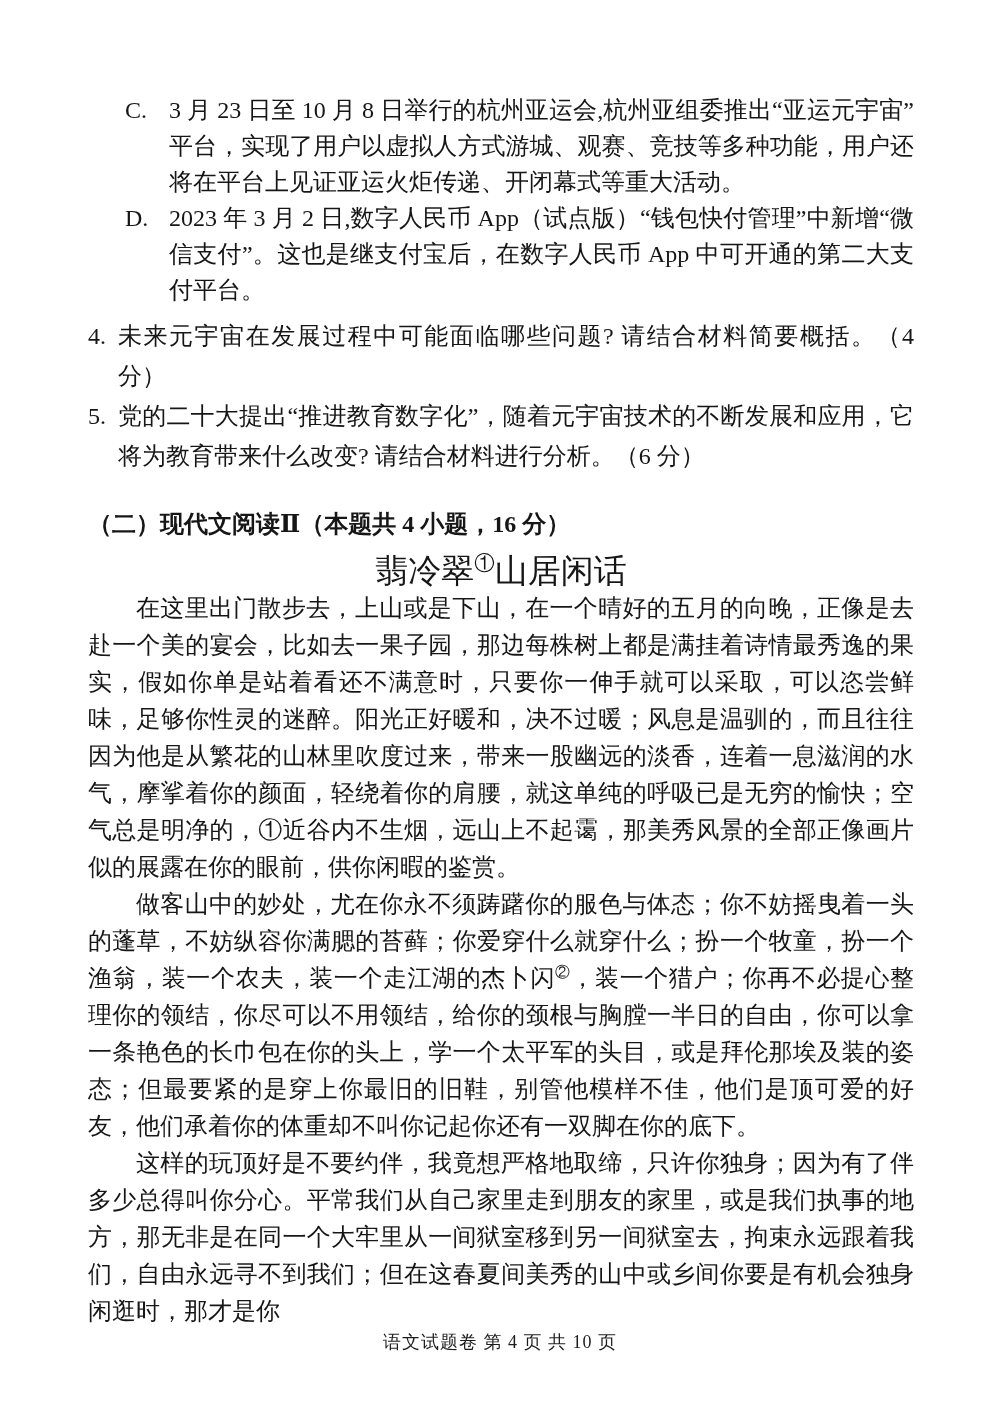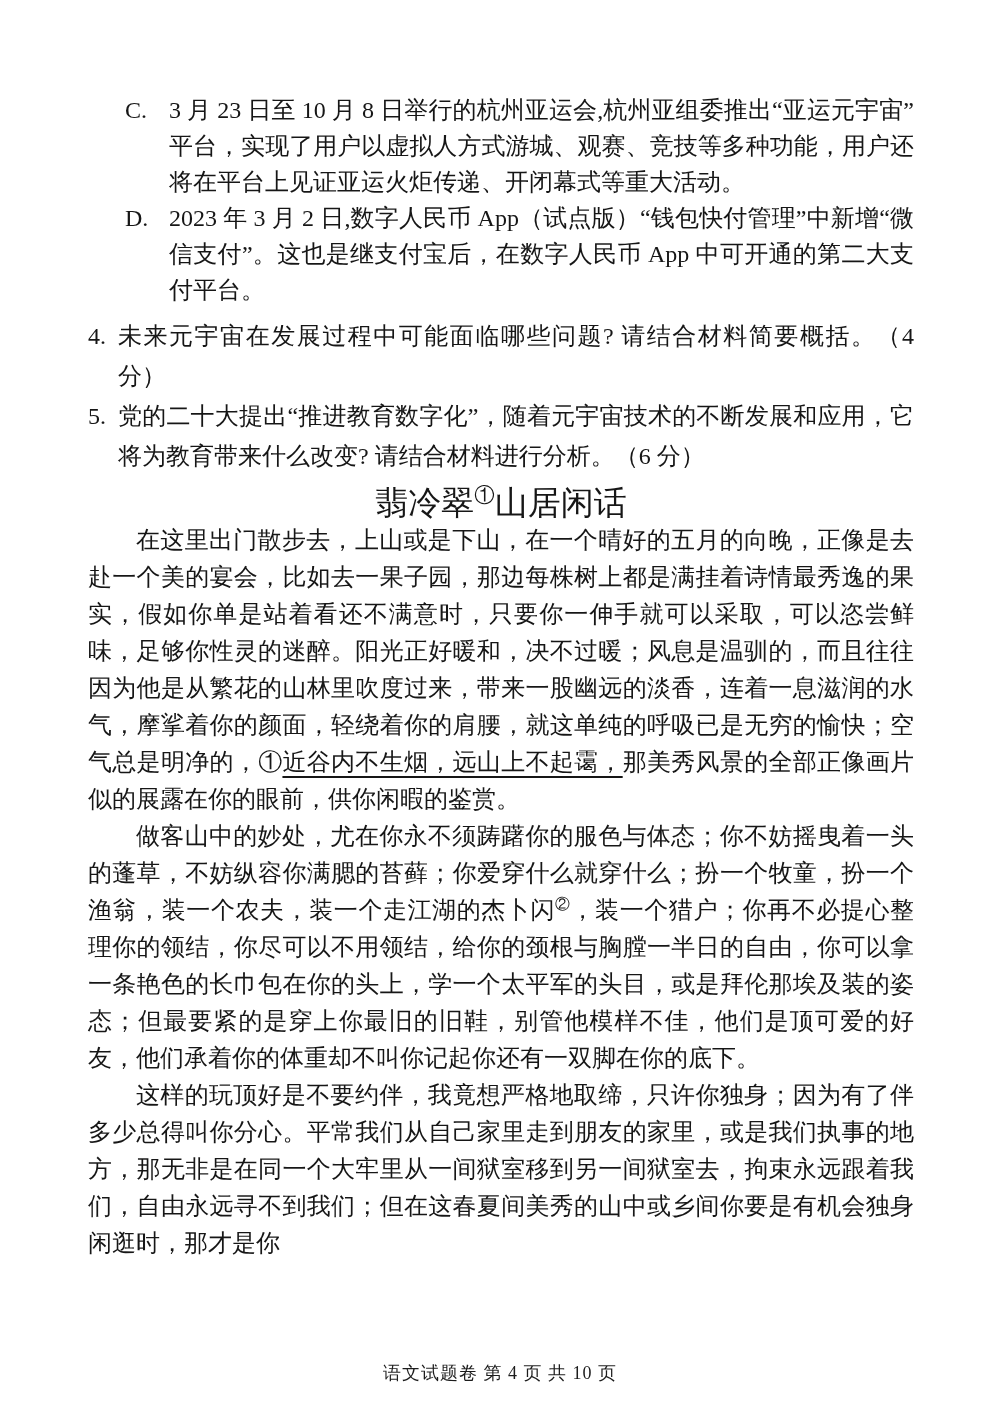--- a/index.html
+++ b/index.html
@@ -84,36 +84,35 @@
     margin: 0;
     text-align: center;
     line-height: 38px;
   }
   .para {
     margin: 0;
     text-indent: 2em;
     text-align: justify;
   }
   .underline-seg {
-    text-decoration: underline;
     text-underline-offset: 6px;
     text-decoration-thickness: 1.5px;
   }
   sup.note-ref {
     font-size: 0.62em;
     line-height: 0;
     vertical-align: super;
   }
 
   
   .page-footer {
     position: absolute;
     left: 0;
     right: 0;
-    bottom: 27px;
+    bottom: 58px;
     text-align: center;
     font-size: 18px;
     letter-spacing: 1px;
     color: #1c1c1c;
   }
 </style>
 </head>
 <body>
 
 <div class="page">
@@ -134,20 +133,21 @@
       <span class="q-num">4.</span>
       <span class="q-text">未来元宇宙在发展过程中可能面临哪些问题? 请结合材料简要概括。（4 分）</span>
     </div>
     <div class="question">
       <span class="q-num">5.</span>
       <span class="q-text">党的二十大提出“推进教育数字化”，随着元宇宙技术的不断发展和应用，它将为教育带来什么改变? 请结合材料进行分析。（6 分）</span>
     </div>
   </section>
 
   <section>
+    <h2 class="section-heading">（二）现代文阅读Ⅱ（本题共 4 小题，16 分）</h2>
   </section>
 
   <article class="essay">
     <h3 class="essay-title"><span>翡冷翠</span><sup class="note-ref">①</sup><span>山居闲话</span></h3>
 
     <p class="para"><span>在这里出门散步去，上山或是下山，在一个晴好的五月的向晚，正像是去赴一个美的宴会，比如去一果子园，那边每株树上都是满挂着诗情最秀逸的果实，假如你单是站着看还不满意时，只要你一伸手就可以采取，可以恣尝鲜味，足够你性灵的迷醉。阳光正好暖和，决不过暖；风息是温驯的，而且往往因为他是从繁花的山林里吹度过来，带来一股幽远的淡香，连着一息滋润的水气，摩挲着你的颜面，轻绕着你的肩腰，就这单纯的呼吸已是无穷的愉快；空气总是明净的，</span><span>①</span><span class="underline-seg">近谷内不生烟，远山上不起霭，</span><span>那美秀风景的全部正像画片似的展露在你的眼前，供你闲暇的鉴赏。</span></p>
 
     <p class="para"><span>做客山中的妙处，尤在你永不须踌躇你的服色与体态；你不妨摇曳着一头的蓬草，不妨纵容你满腮的苔藓；你爱穿什么就穿什么；扮一个牧童，扮一个渔翁，装一个农夫，装一个走江湖的杰卜闪</span><sup class="note-ref">②</sup><span>，装一个猎户；你再不必提心整理你的领结，你尽可以不用领结，给你的颈根与胸膛一半日的自由，你可以拿一条艳色的长巾包在你的头上，学一个太平军的头目，或是拜伦那埃及装的姿态；但最要紧的是穿上你最旧的旧鞋，别管他模样不佳，他们是顶可爱的好友，他们承着你的体重却不叫你记起你还有一双脚在你的底下。</span></p>
 
     <p class="para"><span>这样的玩顶好是不要约伴，我竟想严格地取缔，只许你独身；因为有了伴多少总得叫你分心。平常我们从自己家里走到朋友的家里，或是我们执事的地方，那无非是在同一个大牢里从一间狱室移到另一间狱室去，拘束永远跟着我们，自由永远寻不到我们；但在这春夏间美秀的山中或乡间你要是有机会独身闲逛时，那才是你</span></p>

